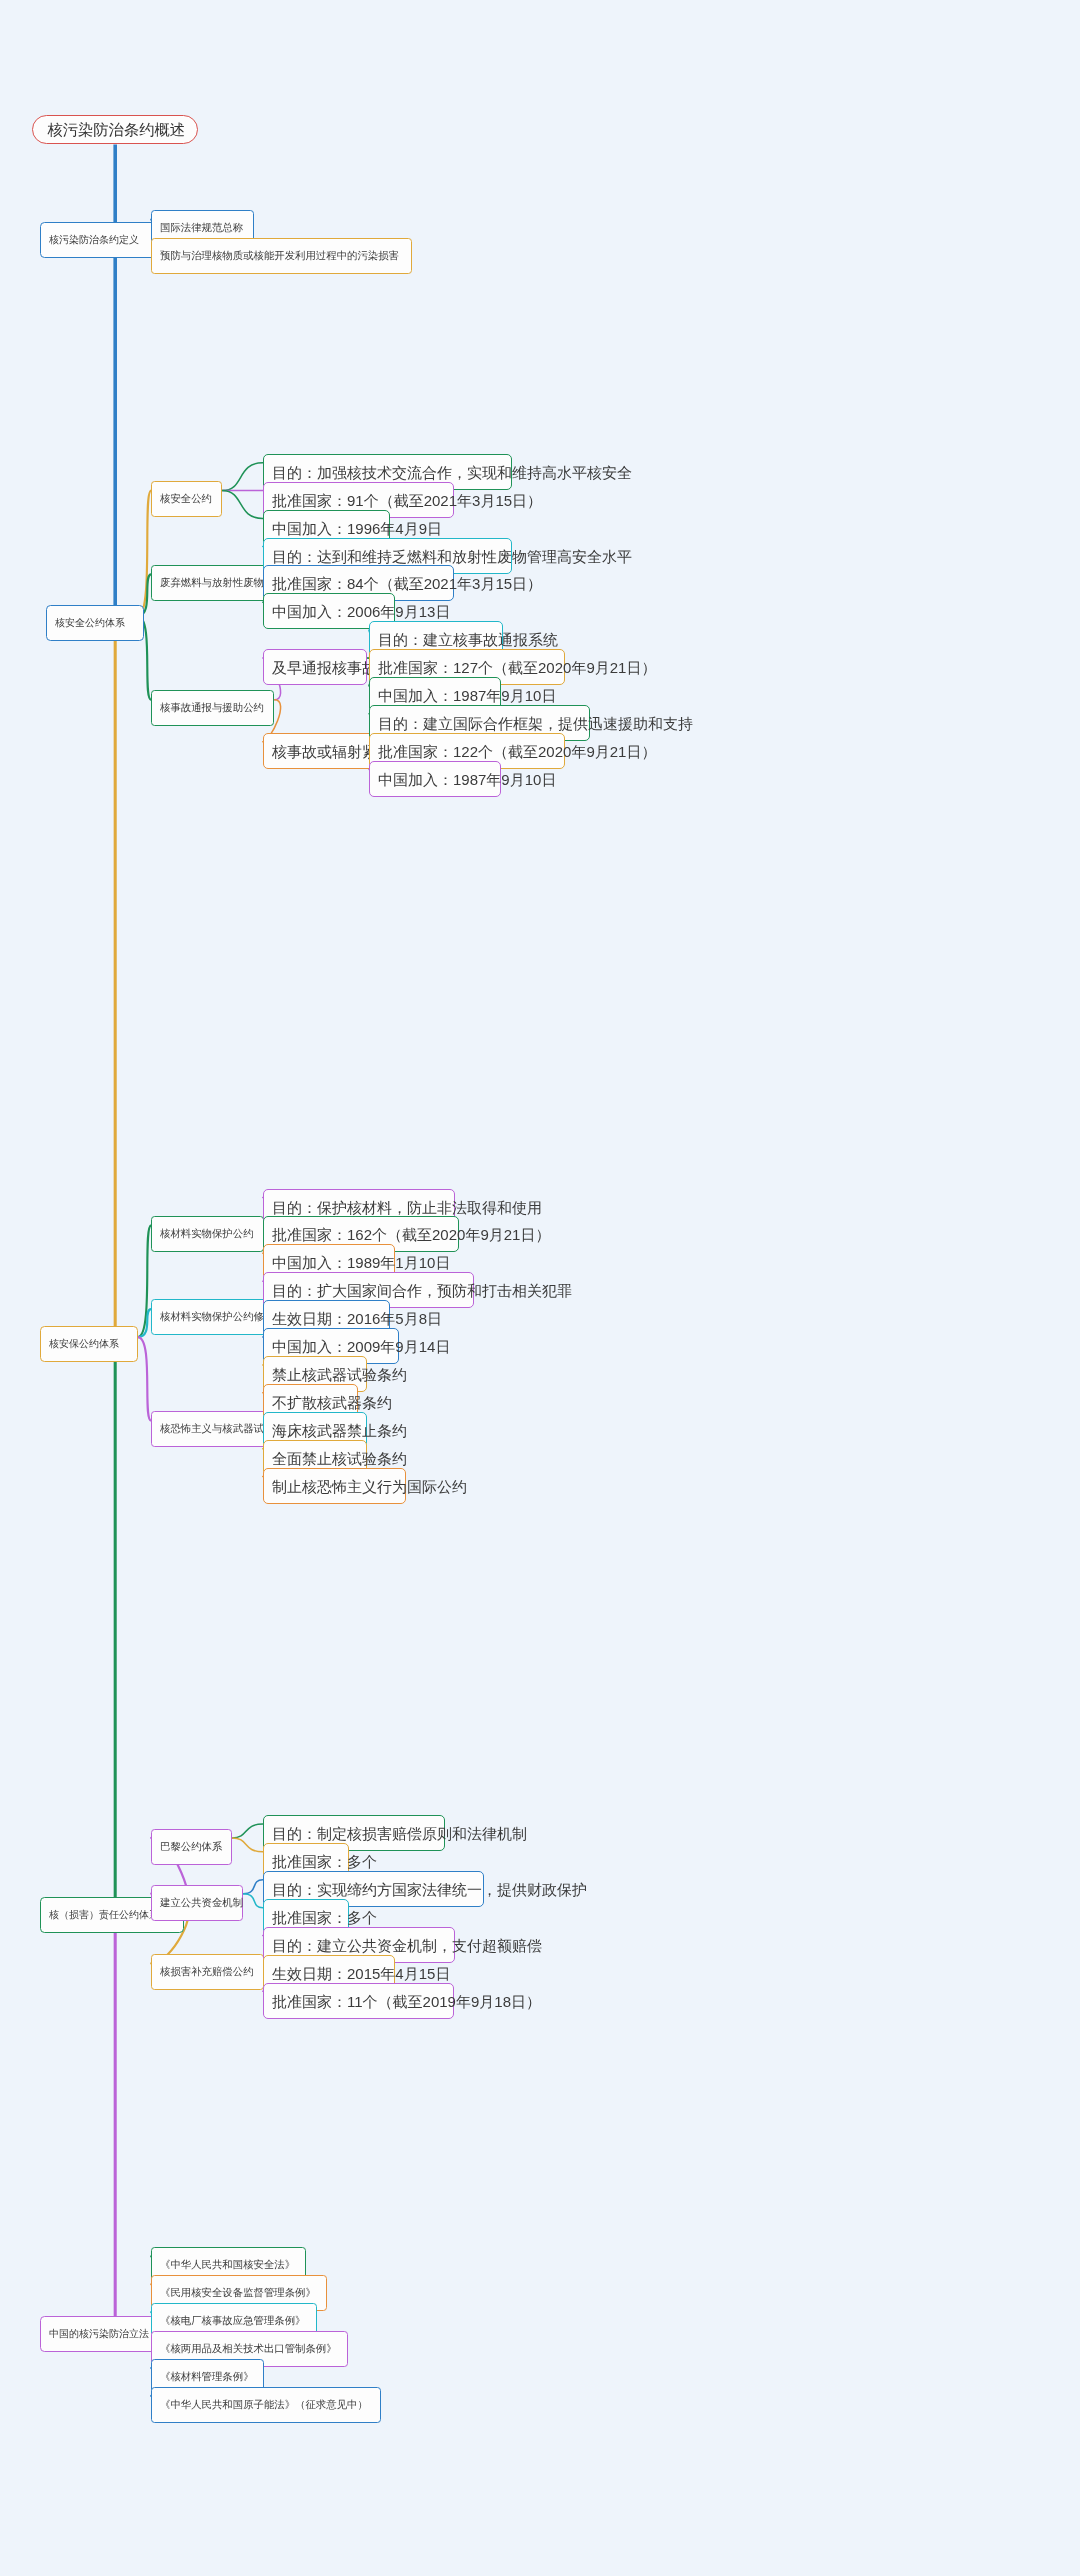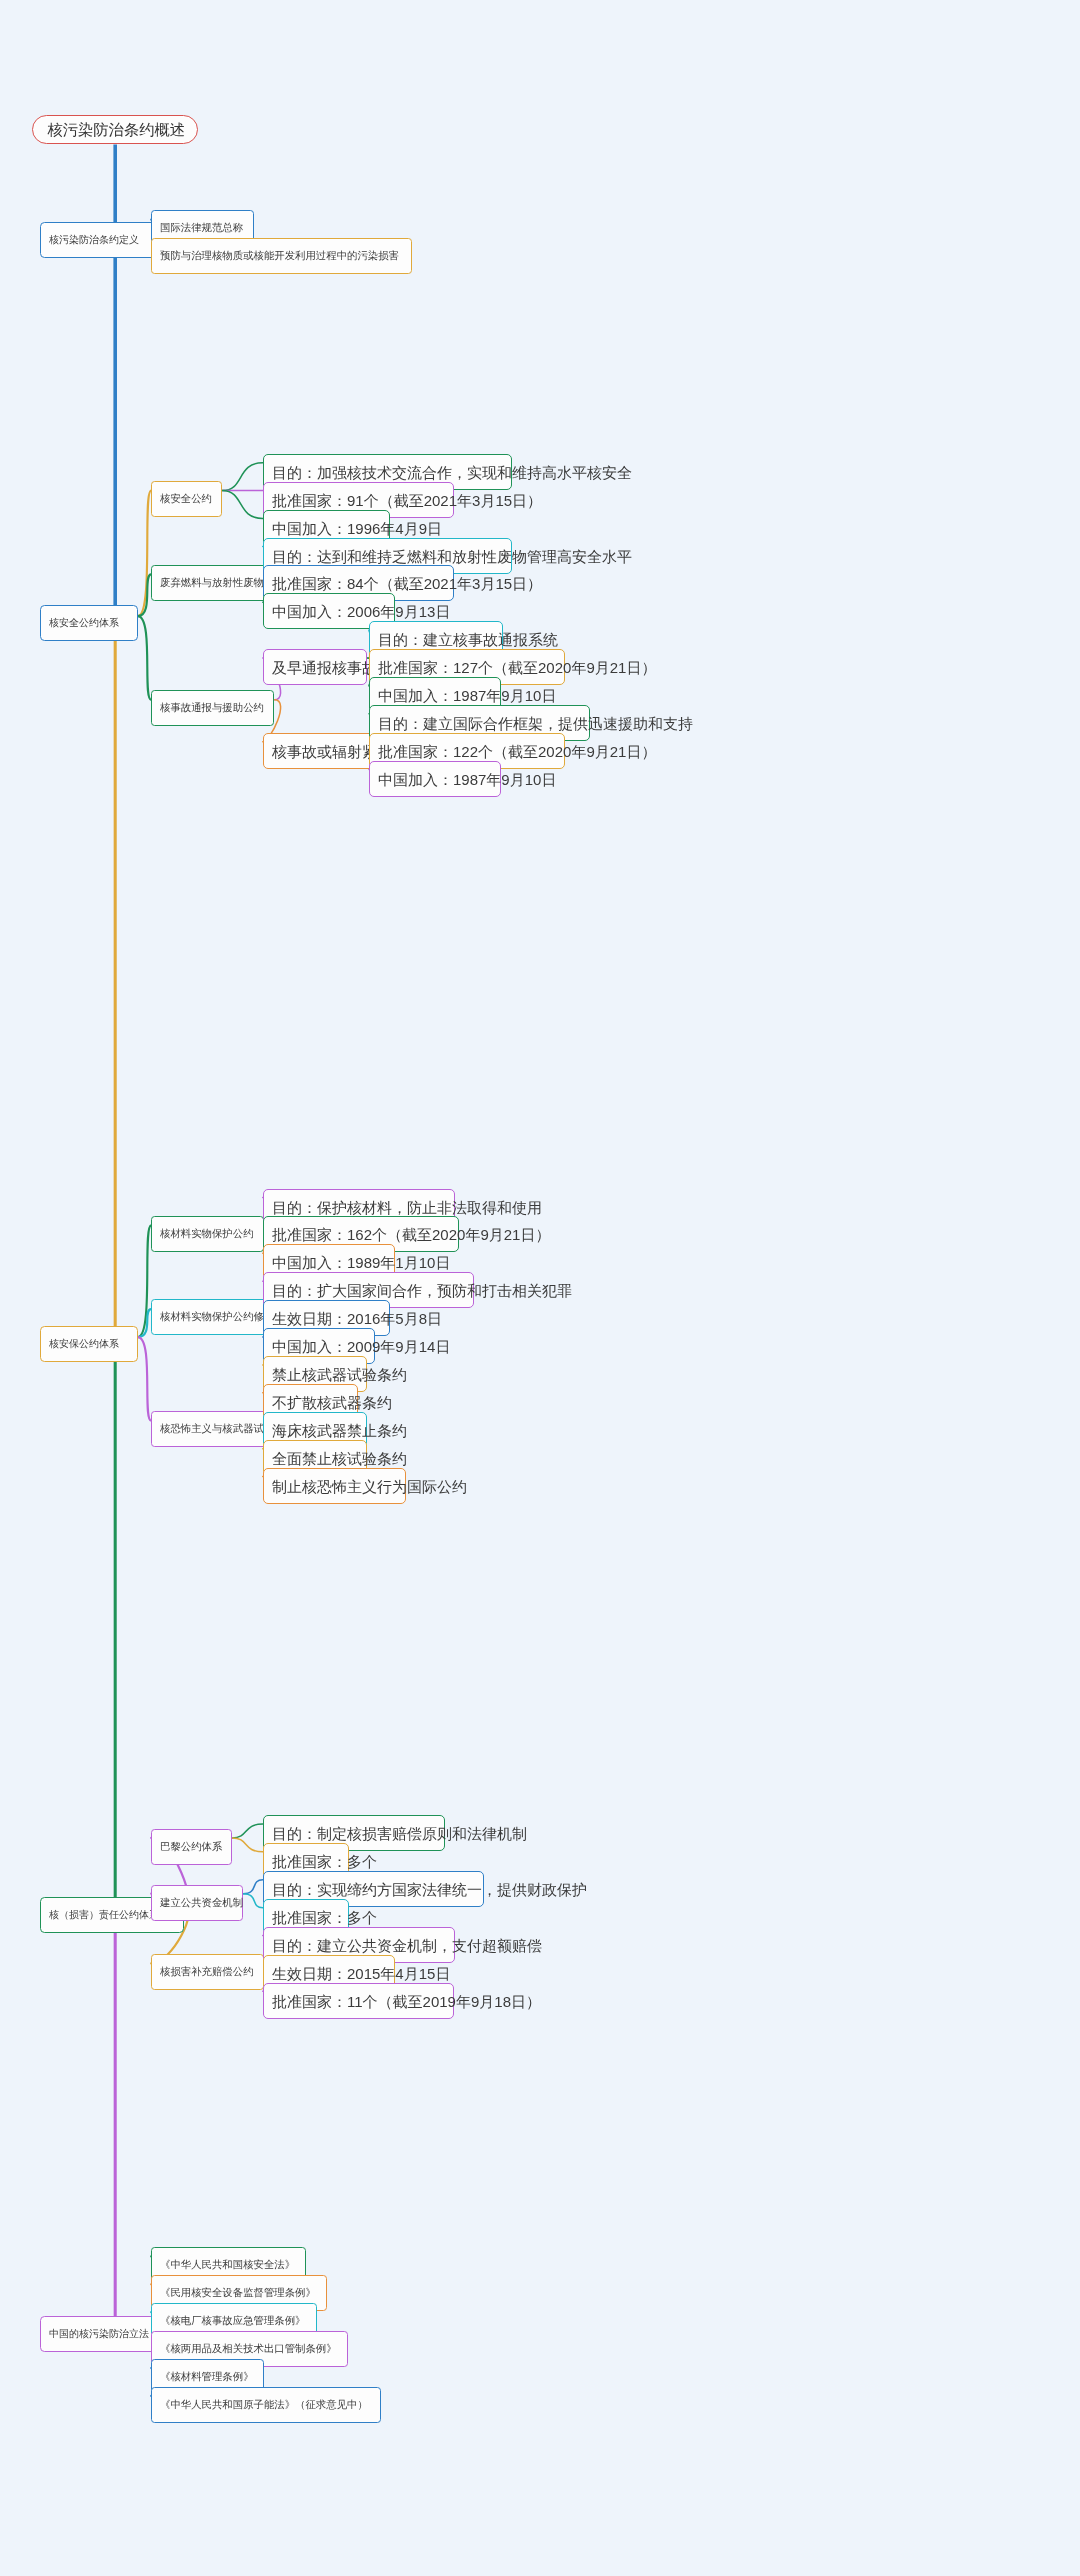--- a/index.html
+++ b/index.html
@@ -97,21 +97,21 @@
       </div>
       <div class="node l2" style="left: 40px; top: 222px; width: 122px; height: 21.6px; border-color: rgb(47, 127, 199);">
         <span>核污染防治条约定义</span>
       </div>
       <div class="node l3" style="left: 151px; top: 210px; width: 103px; height: 20px; border-color: rgb(47, 127, 199);">
         <span>国际法律规范总称</span>
       </div>
       <div class="node l3" style="left: 151px; top: 238px; width: 261px; height: 20px; border-color: rgb(224, 169, 59);">
         <span>预防与治理核物质或核能开发利用过程中的污染损害</span>
       </div>
-      <div class="node l2" style="left: 40px; top: 605px; width: 98px; height: 21.6px; border-color: rgb(47, 127, 199);">
+      <div class="node l2" style="left: 46px; top: 605px; width: 98px; height: 21.6px; border-color: rgb(47, 127, 199);">
         <span>核安全公约体系</span>
       </div>
       <div class="node l3" style="left: 151px; top: 481px; width: 71px; height: 20px; border-color: rgb(224, 169, 59);">
         <span>核安全公约</span>
       </div>
       <div class="node l4" style="left: 263px; top: 454px; width: 249px; height: 18px; border-color: rgb(31, 146, 87);">
         <span>目的：加强核技术交流合作，实现和维持高水平核安全</span>
       </div>
       <div class="node l4" style="left: 263px; top: 482px; width: 191px; height: 18px; border-color: rgb(187, 99, 216);">
         <span>批准国家：91个（截至2021年3月15日）</span>
@@ -175,21 +175,21 @@
       </div>
       <div class="node l3" style="left: 151px; top: 1299px; width: 145px; height: 20px; border-color: rgb(34, 183, 201);">
         <span>核材料实物保护公约修订案</span>
       </div>
       <div class="node l4" style="left: 263px; top: 1272px; width: 211px; height: 18px; border-color: rgb(187, 99, 216);">
         <span>目的：扩大国家间合作，预防和打击相关犯罪</span>
       </div>
       <div class="node l4" style="left: 263px; top: 1300px; width: 127px; height: 18px; border-color: rgb(47, 127, 199);">
         <span>生效日期：2016年5月8日</span>
       </div>
-      <div class="node l4" style="left: 263px; top: 1328px; width: 112px; height: 18px; border-color: rgb(47, 127, 199);">
+      <div class="node l4" style="left: 263px; top: 1328px; width: 136px; height: 18px; border-color: rgb(47, 127, 199);">
         <span>中国加入：2009年9月14日</span>
       </div>
       <div class="node l3" style="left: 151px; top: 1411px; width: 176px; height: 20px; border-color: rgb(187, 99, 216);">
         <span>核恐怖主义与核武器试验禁止条约</span>
       </div>
       <div class="node l4" style="left: 263px; top: 1356px; width: 104px; height: 18px; border-color: rgb(224, 169, 59);">
         <span>禁止核武器试验条约</span>
       </div>
       <div class="node l4" style="left: 263px; top: 1384px; width: 95px; height: 18px; border-color: rgb(232, 145, 60);">
         <span>不扩散核武器条约</span>

